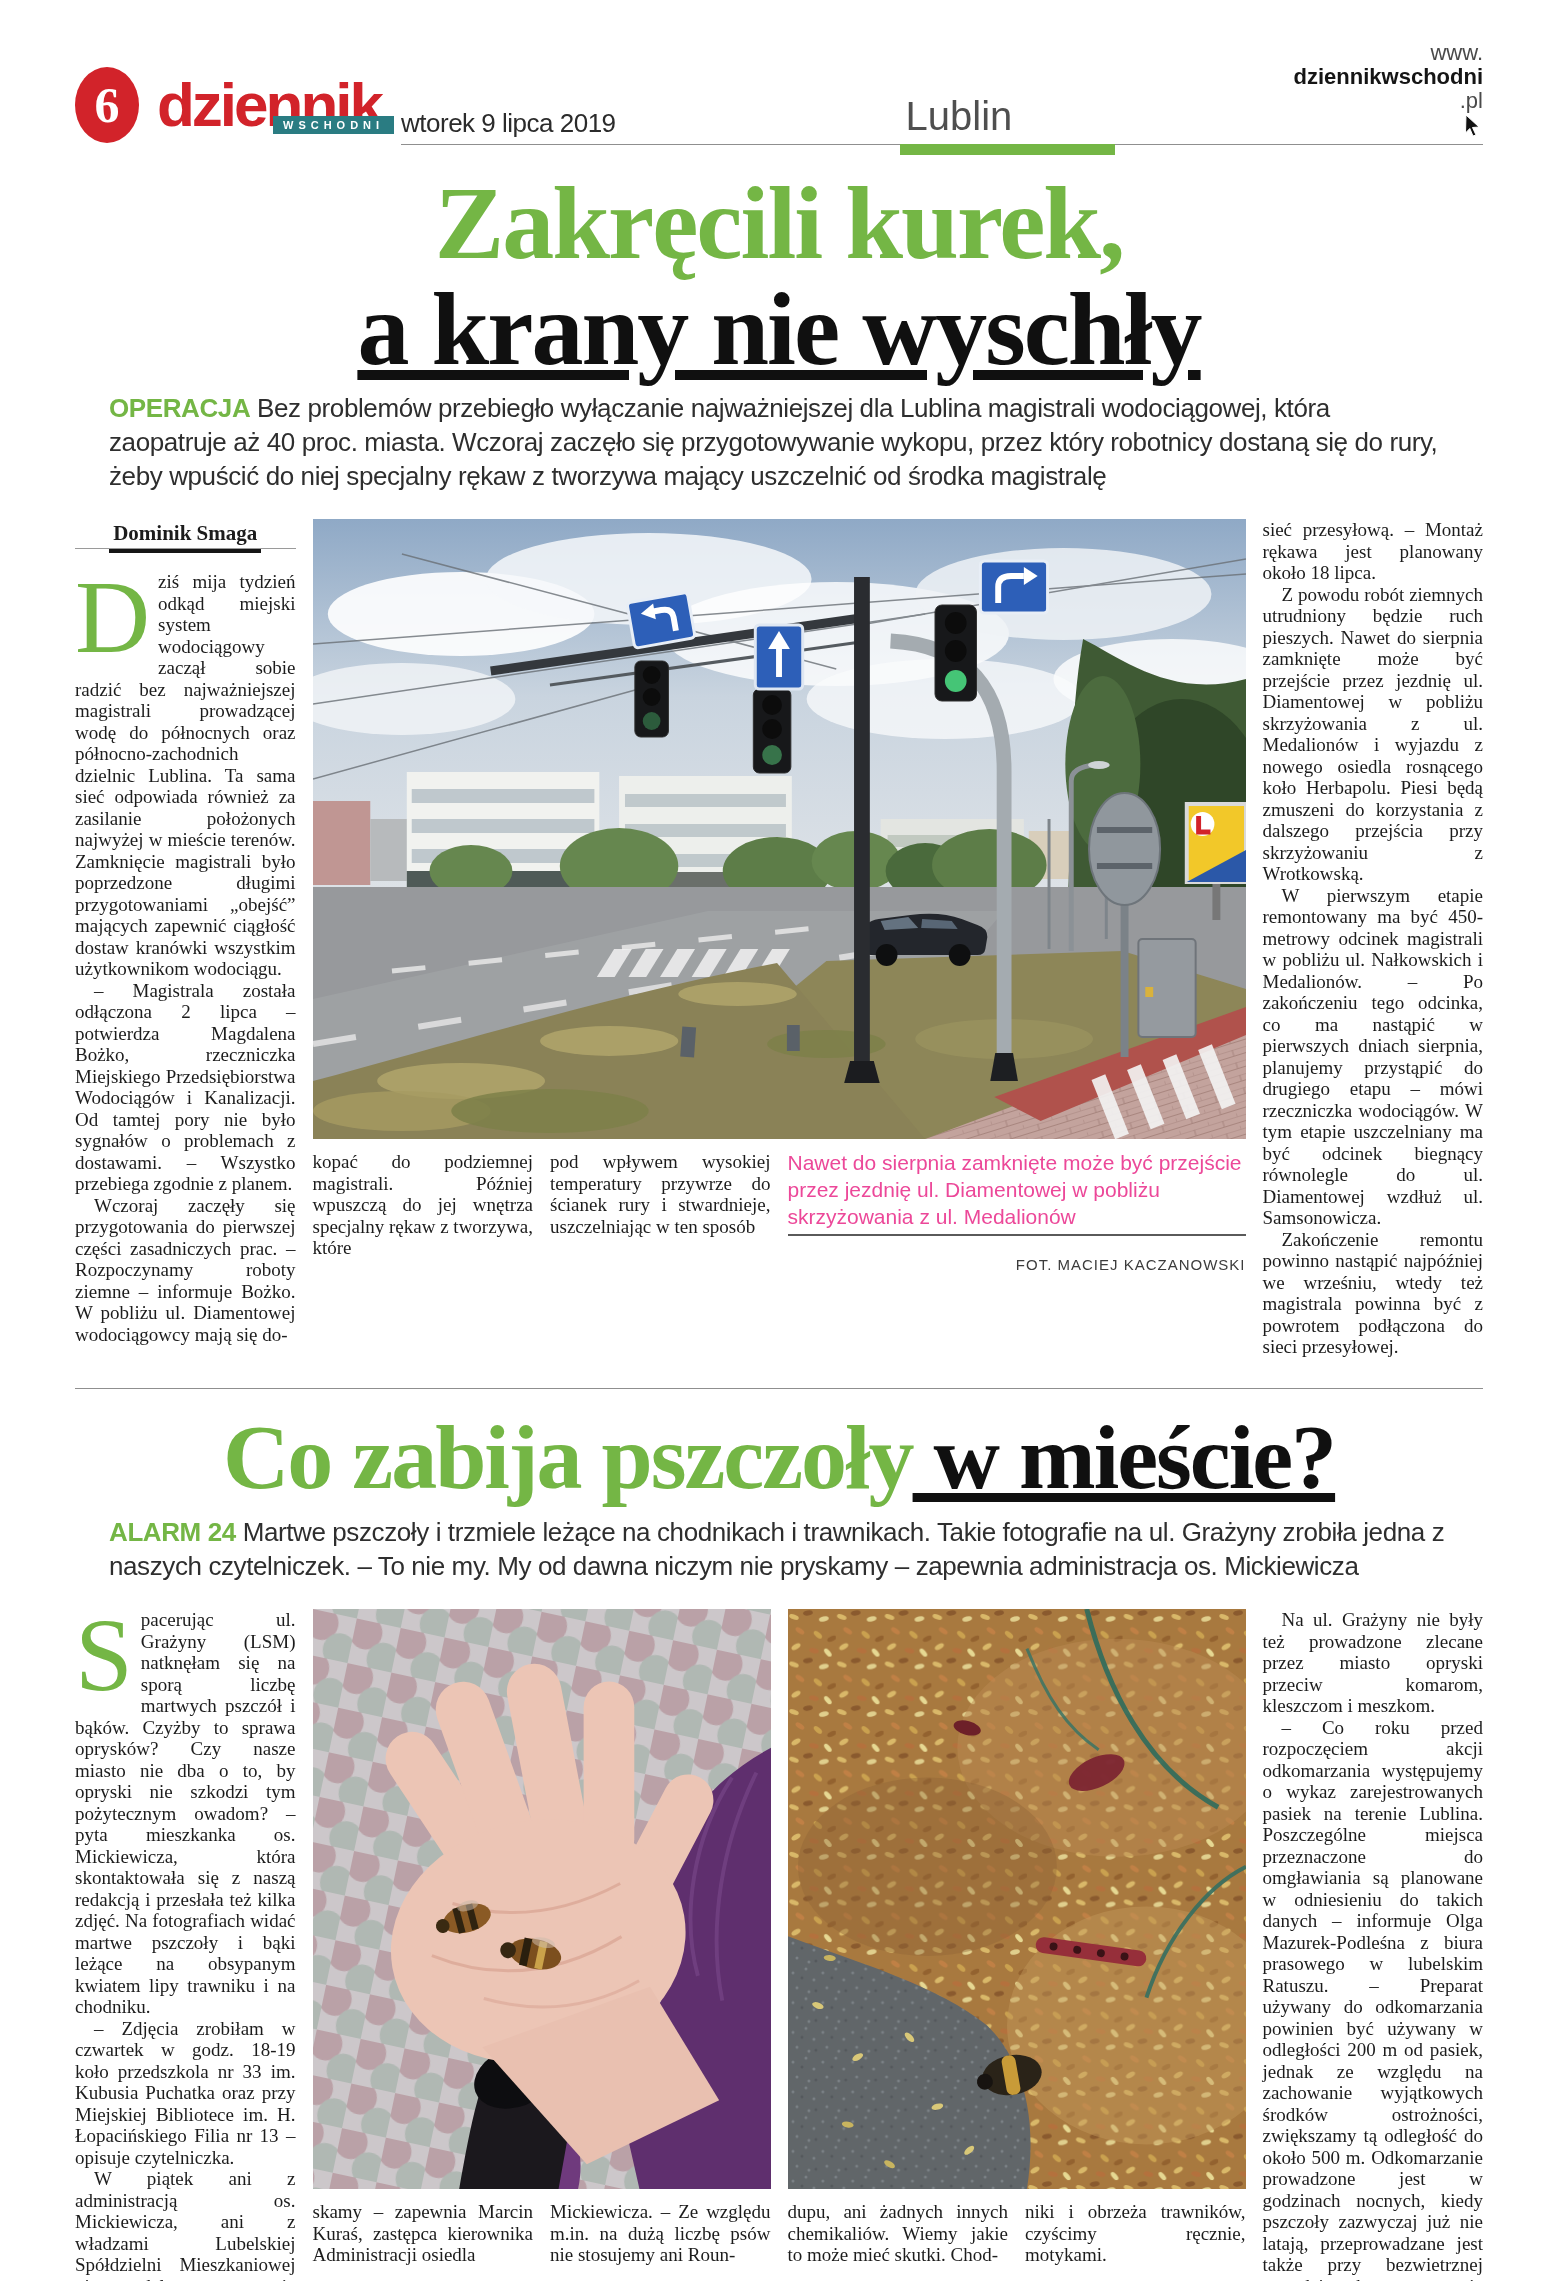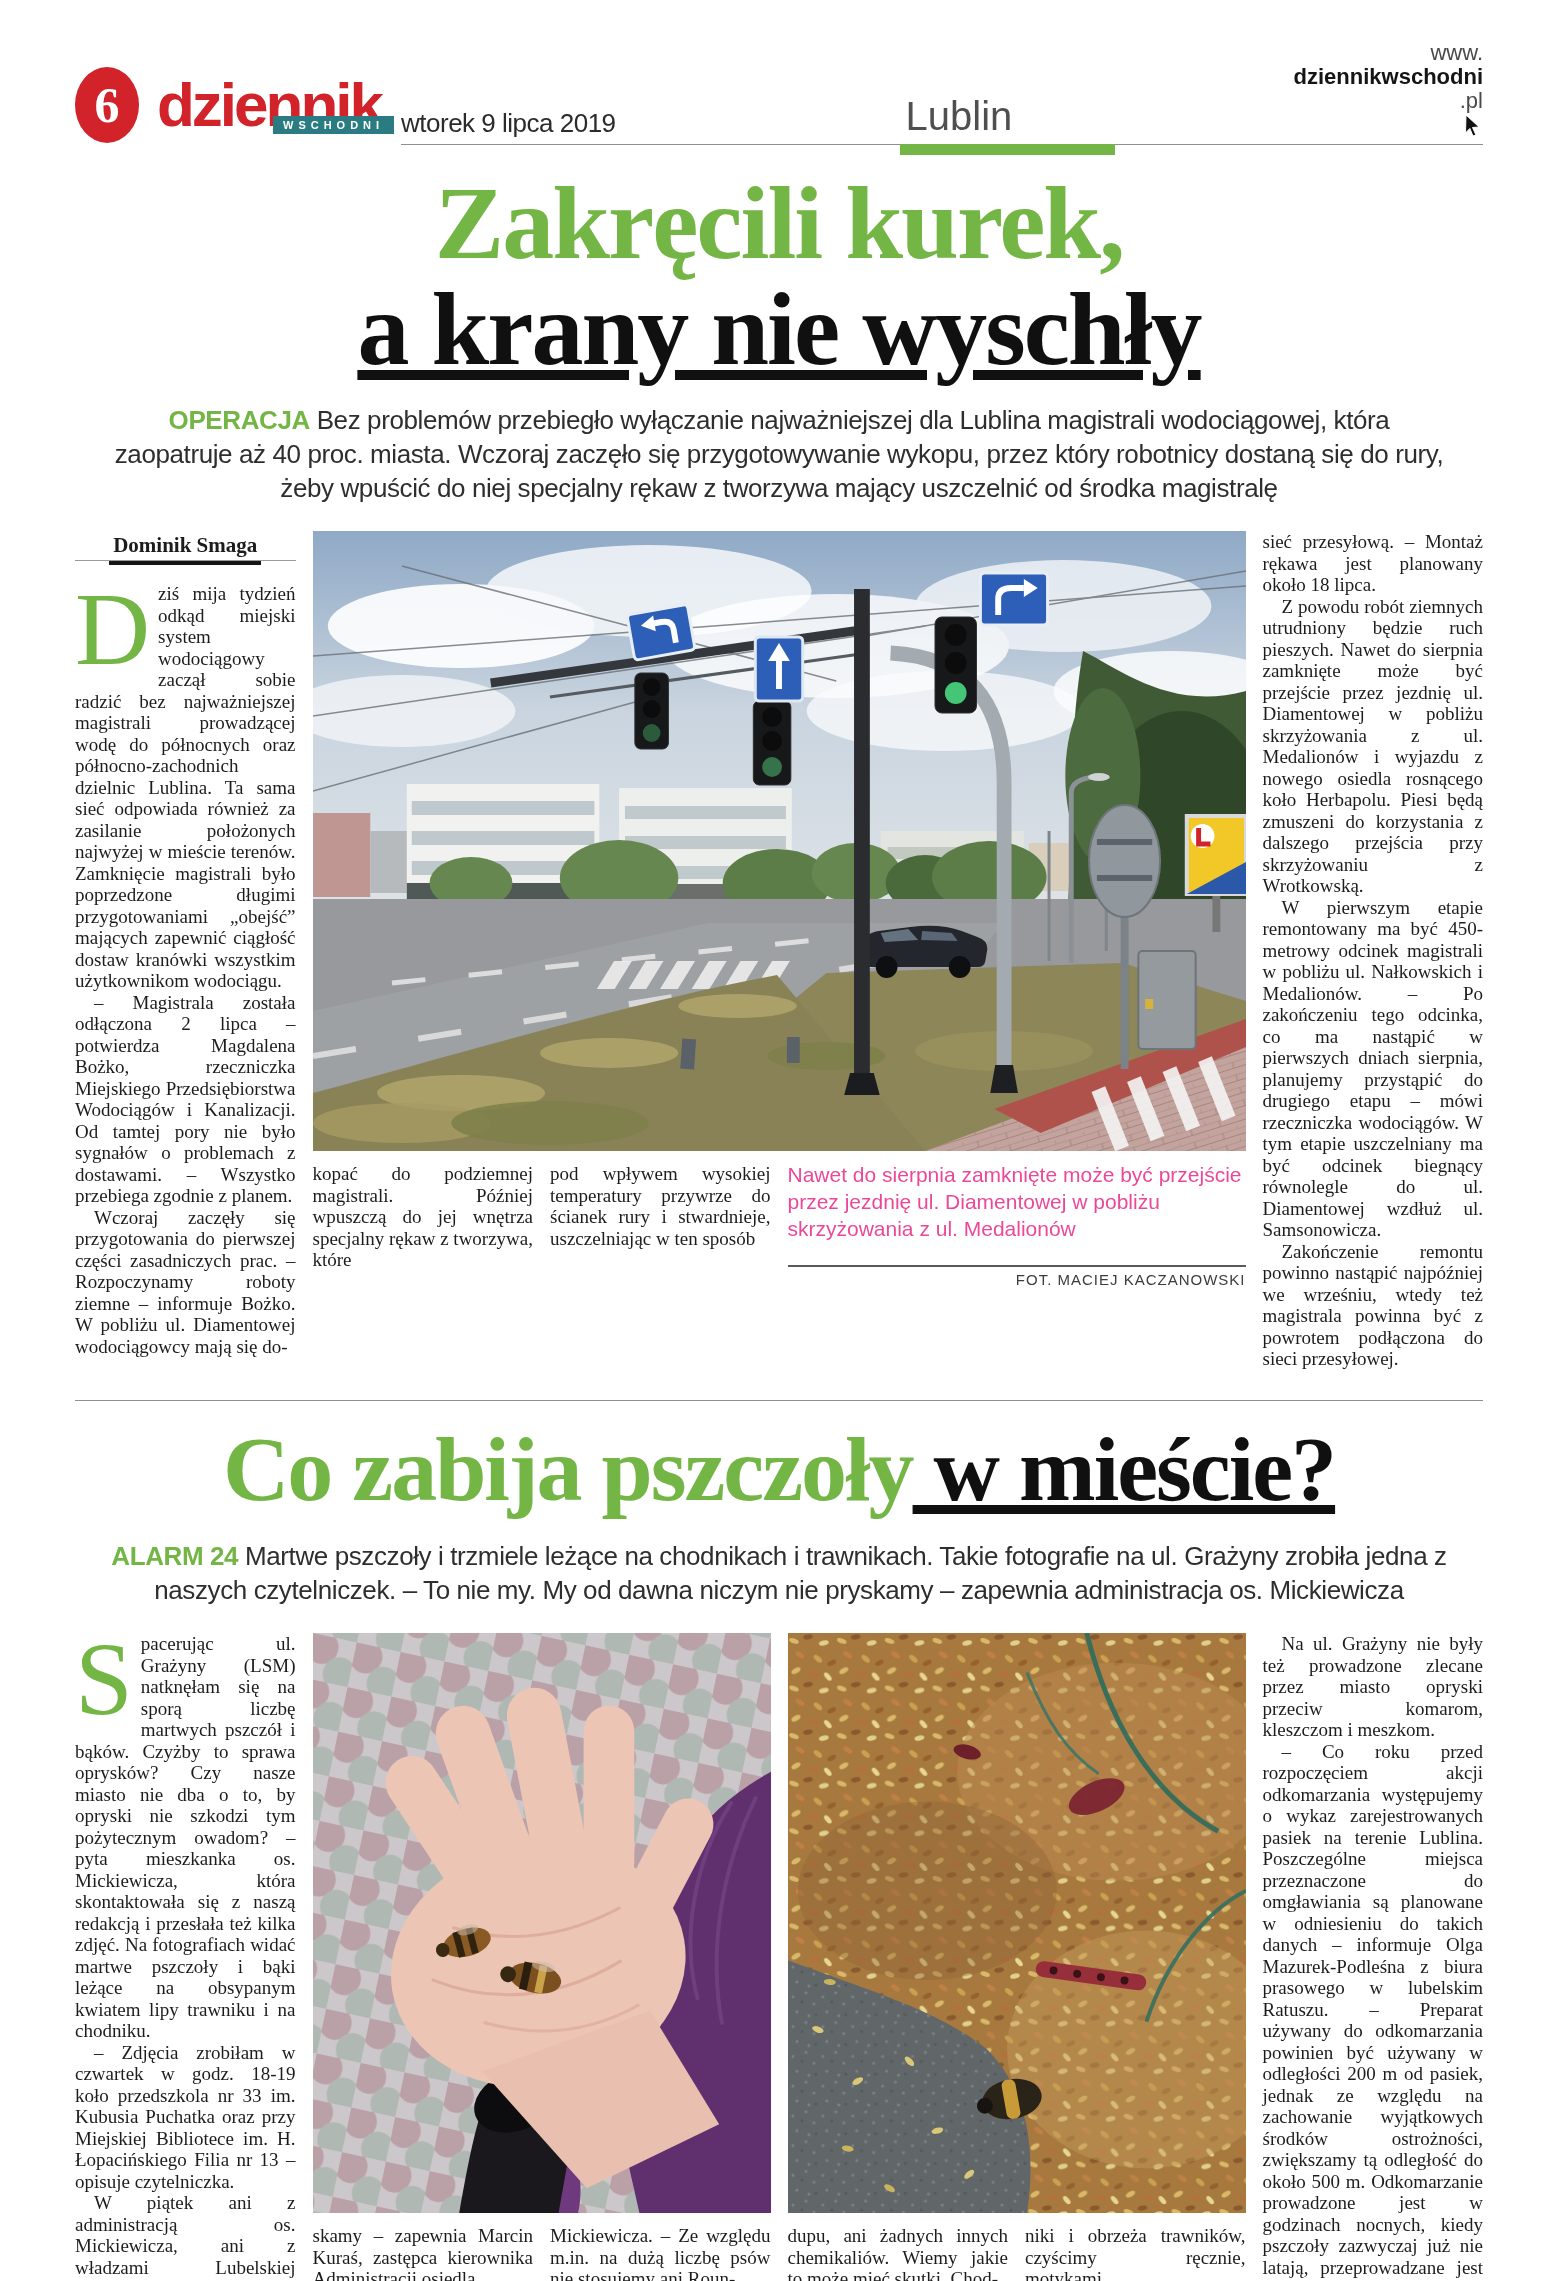--- a/index.html
+++ b/index.html
@@ -47,21 +47,21 @@
   .cursor{width:20px;height:22px;margin-left:2px;}
 
   
   .headline{margin:26px 0 0;text-align:center;font-weight:700;letter-spacing:-2px;white-space:nowrap;}
   .h-a1-1{font-size:104px;line-height:1.0;}
   .h-a1-2{font-size:104px;line-height:1.0;margin-top:2px;}
   .h-a2{font-size:92px;line-height:1.05;margin-top:20px;}
   .grn{color:var(--green);}
   .blk{color:#101010;text-decoration:underline;}
   .lead{
-    max-width:1340px;margin:22px auto 26px;text-align:center;
+    max-width:1340px;margin:10px auto 26px;text-align:left;
     font:400 26px/34px "Liberation Sans",sans-serif;color:#2e2e2e;letter-spacing:-0.4px;
   }
   .lead .tag{color:var(--green);font-weight:700;}
 
   
   .article-grid{display:grid;grid-template-columns:repeat(6,1fr);column-gap:17px;}
   .a1-grid{grid-template-rows:620px auto;}
   .a2-grid{grid-template-rows:580px auto;margin-top:6px;}
   .colA{grid-column:1;grid-row:1/3;}
   .colF{grid-column:6;grid-row:1/3;}
@@ -88,21 +88,21 @@
   .byline span{font:700 21px/1 "Liberation Serif",serif;border-bottom:4px solid #151515;padding:0 4px 4px;}
 
   .dropcap{
     float:left;color:var(--green);font:400 104px/84px "Liberation Serif",serif;
     padding:4px 8px 0 0;
   }
 
   .caption-block{padding-top:10px;}
   .caption{font:400 21px/27px "Liberation Sans",sans-serif;color:#ec4899;text-align:left;margin:0;}
   .credit{
-    border-top:2px solid #5a5a5a;margin-top:23px;padding-top:4px;text-align:right;
+    border-top:2px solid #5a5a5a;margin-top:4px;padding-top:20px;text-align:right;
     font:400 15px/1.2 "Liberation Sans",sans-serif;color:#3c3c3c;letter-spacing:1px;
   }
 
   .article-divider{border:none;border-top:1px solid #8f8f8f;margin:30px 0 0;}
 </style>
 </head>
 <body>
 
 <div class="page">
 

